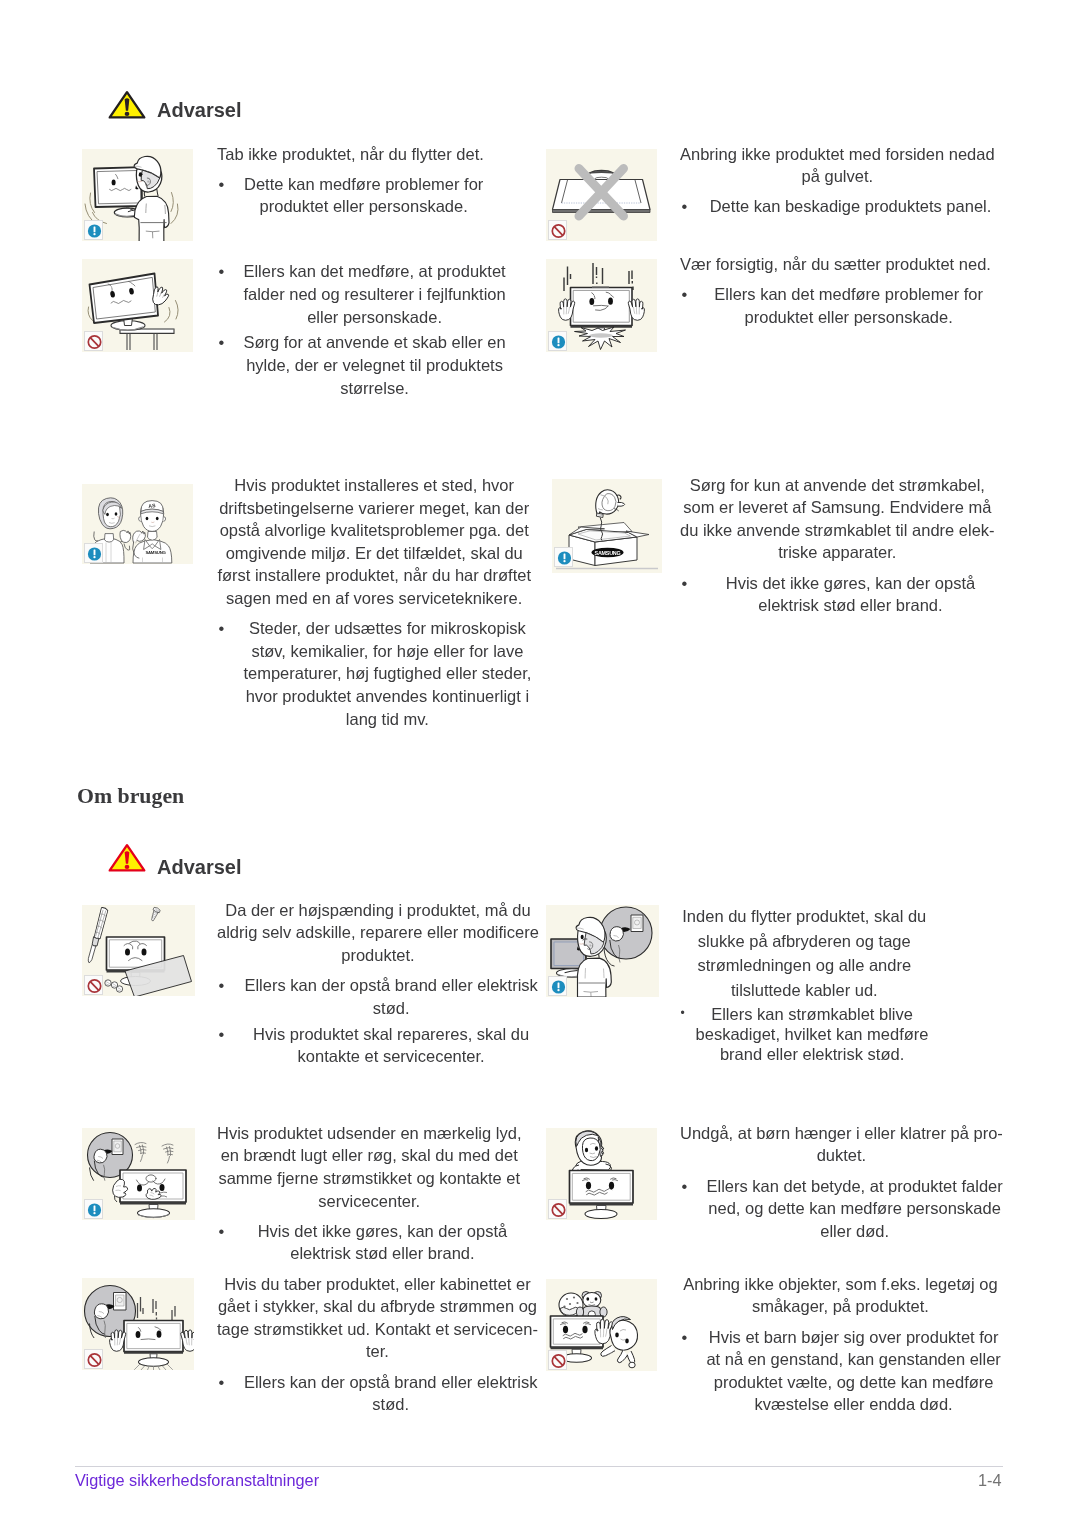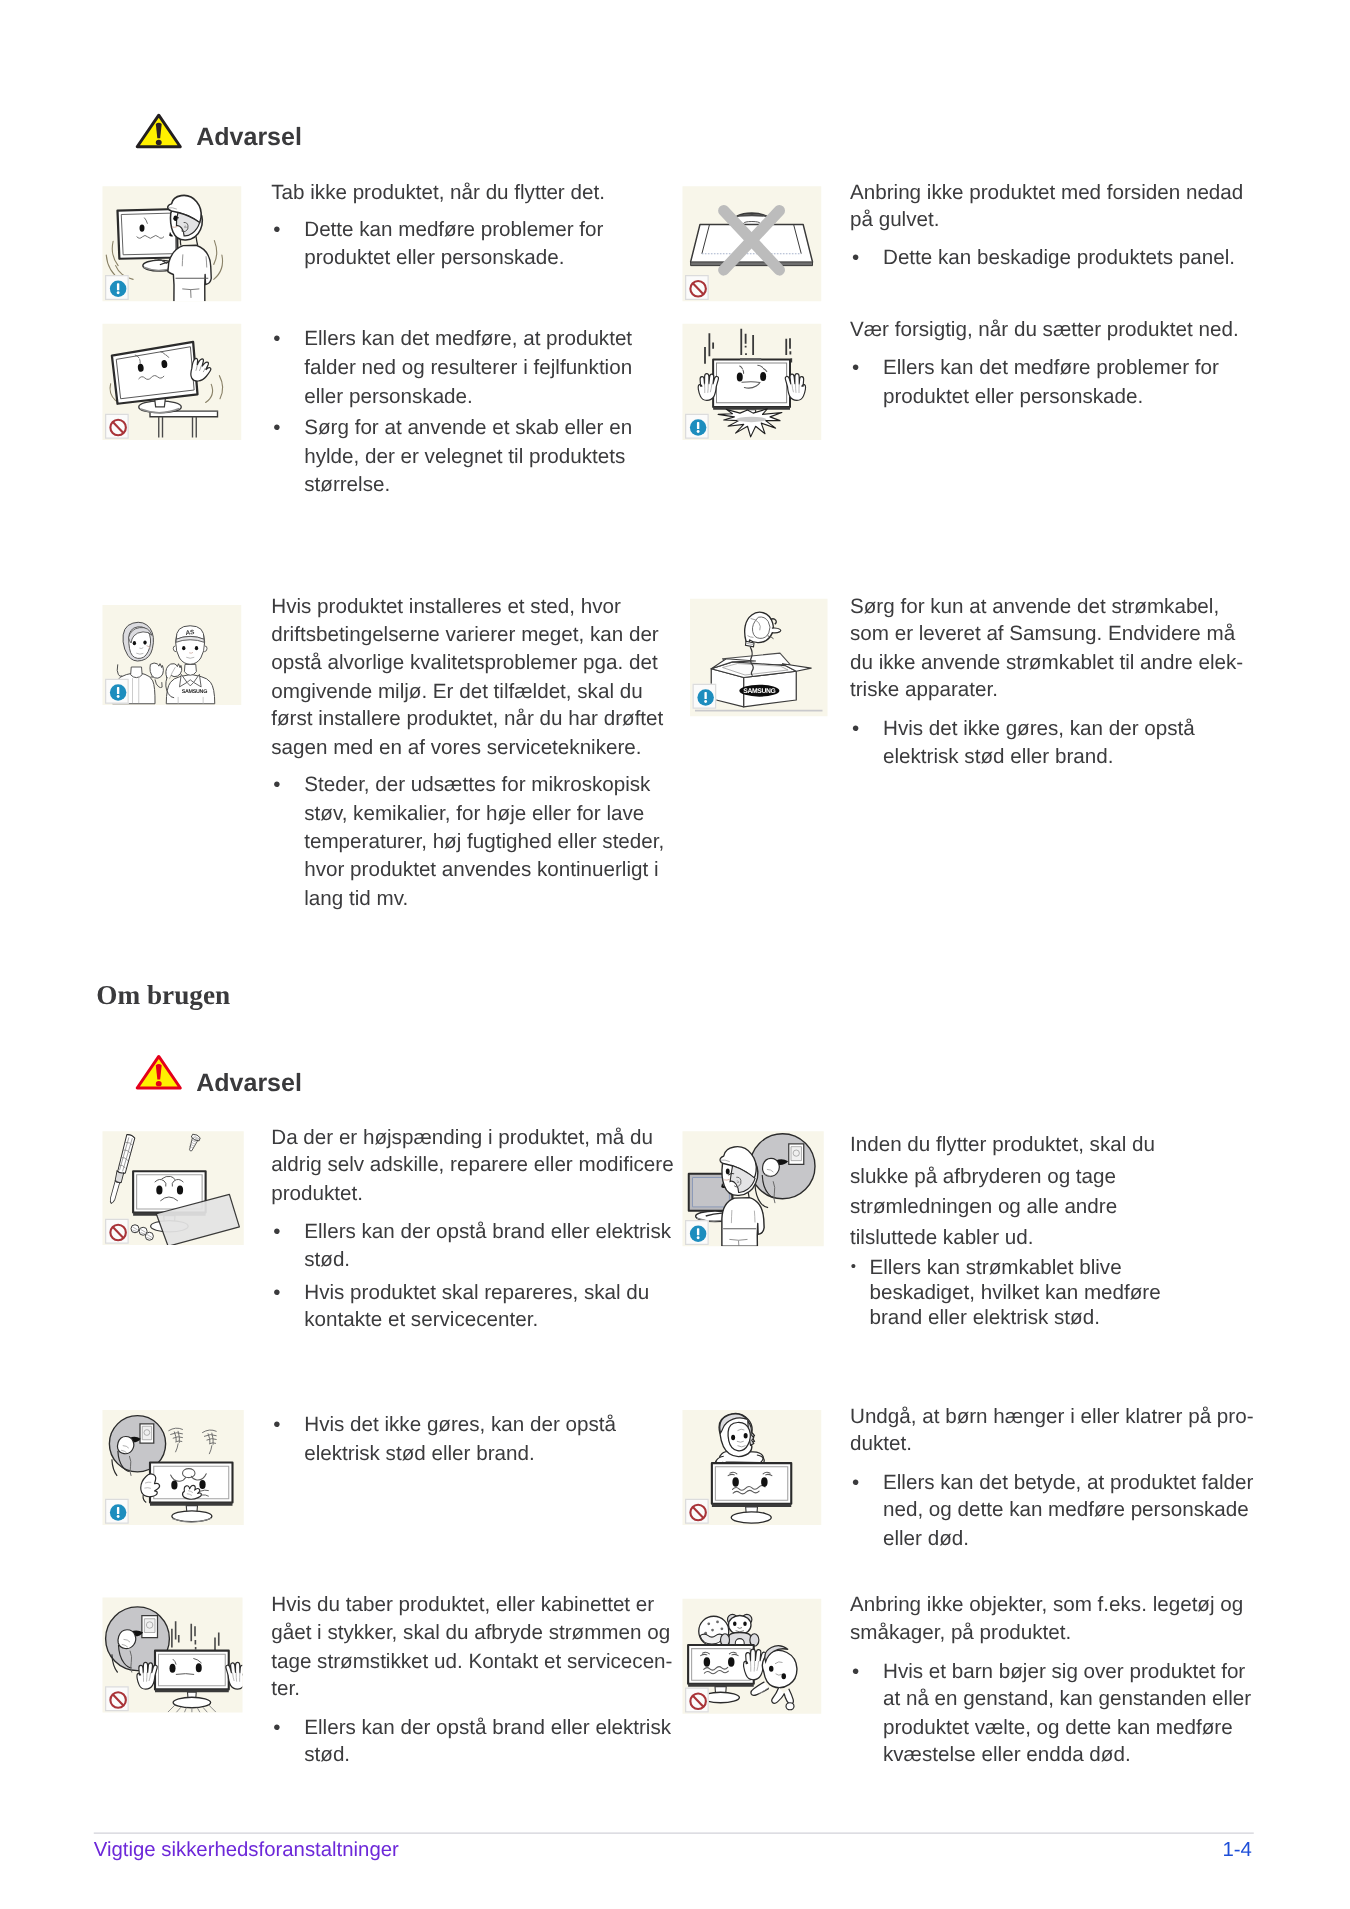--- a/index.html
+++ b/index.html
@@ -13,33 +13,33 @@
   .adv-head .lbl{font-size:20px;font-weight:bold;color:#3a3a3c;margin-left:11px;letter-spacing:0;position:relative;top:2px;}
   .adv-head.h2nd .lbl{top:6px;}
   
   .h2{position:absolute;font-size:21.8px;font-weight:bold;color:#3a3a3c;letter-spacing:0;font-family:Liberation Serif, serif;}
   
   .panel{position:absolute;background:#f8f6ea;overflow:hidden;}
   .panel svg{position:absolute;left:0;top:0;}
   .badge{position:absolute;background:#fbfbfb;border:1px solid #dcdcdc;box-sizing:border-box;}
   
   .tb{position:absolute;font-size:16.5px;line-height:22.6px;color:#3b3b3d;}
-  .tb p{margin:0;}
+  .tb p{margin:0;text-align:center;}
   .tb .gap{height:7.6px;}
   .tb .li{position:relative;padding-left:26.4px;}
   .tb .gap.g2{height:3.2px;}
   .tb .li .bul{position:absolute;left:1.5px;top:0;font-size:16.5px;}
   .tb.alt .intro{line-height:24.4px;}
   .tb.alt .li{line-height:20.2px;padding-left:15.6px;}
   .tb.alt .li .bul{left:0.5px;font-size:12px;top:-1.2px;}
   .tb.alt .gap{height:2px;}
   
   .frule{position:absolute;height:1px;background:#d2d2d9;}
   .fleft{position:absolute;font-size:16.3px;color:#6d28d9;}
-  .fright{position:absolute;font-size:16.3px;color:#1d4ed8;}
+  .fright{position:absolute;font-size:16.3px;color:#737373;}
 </style>
 </head>
 <body>
 
 <div class="page" id="page">
 
   <div class="adv-head" style="left:108px;top:90px;">
     <svg class="tri" viewBox="0 0 37 29">
       <path d="M18.5 2.0 L35.3 26.6 L1.7 26.6 Z" fill="#fff000" stroke="#231f20" stroke-width="2.3" stroke-linejoin="round"></path>
       <path d="M16.2 8.8 q2.3 -1.7 4.6 0 l-1.2 11.2 h-2.2 Z" fill="#2b2026"></path>
@@ -710,20 +710,21 @@
     <p class="li"><span class="bul">•</span><span>Hvis det ikke gøres, kan der opstå</span><br><span>elektrisk stød eller brand.</span></p>
   </div>
   <div class="tb" style="left:217px;top:898.8px;">
     <p class="intro"><span>Da der er højspænding i produktet, må du</span><br><span>aldrig selv adskille, reparere eller modificere</span><br><span>produktet.</span></p>
     <div class="gap"></div>
     <p class="li"><span class="bul">•</span><span>Ellers kan der opstå brand eller elektrisk</span><br><span>stød.</span></p>
     <div class="gap g2"></div>
     <p class="li"><span class="bul">•</span><span>Hvis produktet skal repareres, skal du</span><br><span>kontakte et servicecenter.</span></p>
   </div>
   <div class="tb" style="left:217px;top:1121.8px;">
+    <p class="intro"><span>Hvis produktet udsender en mærkelig lyd,</span><br><span>en brændt lugt eller røg, skal du med det</span><br><span>samme fjerne strømstikket og kontakte et</span><br><span>servicecenter.</span></p>
     <div class="gap"></div>
     <p class="li"><span class="bul">•</span><span>Hvis det ikke gøres, kan der opstå</span><br><span>elektrisk stød eller brand.</span></p>
   </div>
   <div class="tb" style="left:217px;top:1272.7px;">
     <p class="intro"><span>Hvis du taber produktet, eller kabinettet er</span><br><span>gået i stykker, skal du afbryde strømmen og</span><br><span>tage strømstikket ud. Kontakt et servicecen-</span><br><span>ter.</span></p>
     <div class="gap"></div>
     <p class="li"><span class="bul">•</span><span>Ellers kan der opstå brand eller elektrisk</span><br><span>stød.</span></p>
   </div>
   <div class="tb alt" style="left:680px;top:904.3px;">
     <p class="intro"><span>Inden du flytter produktet, skal du</span><br><span>slukke på afbryderen og tage</span><br><span>strømledningen og alle andre</span><br><span>tilsluttede kabler ud.</span></p>

